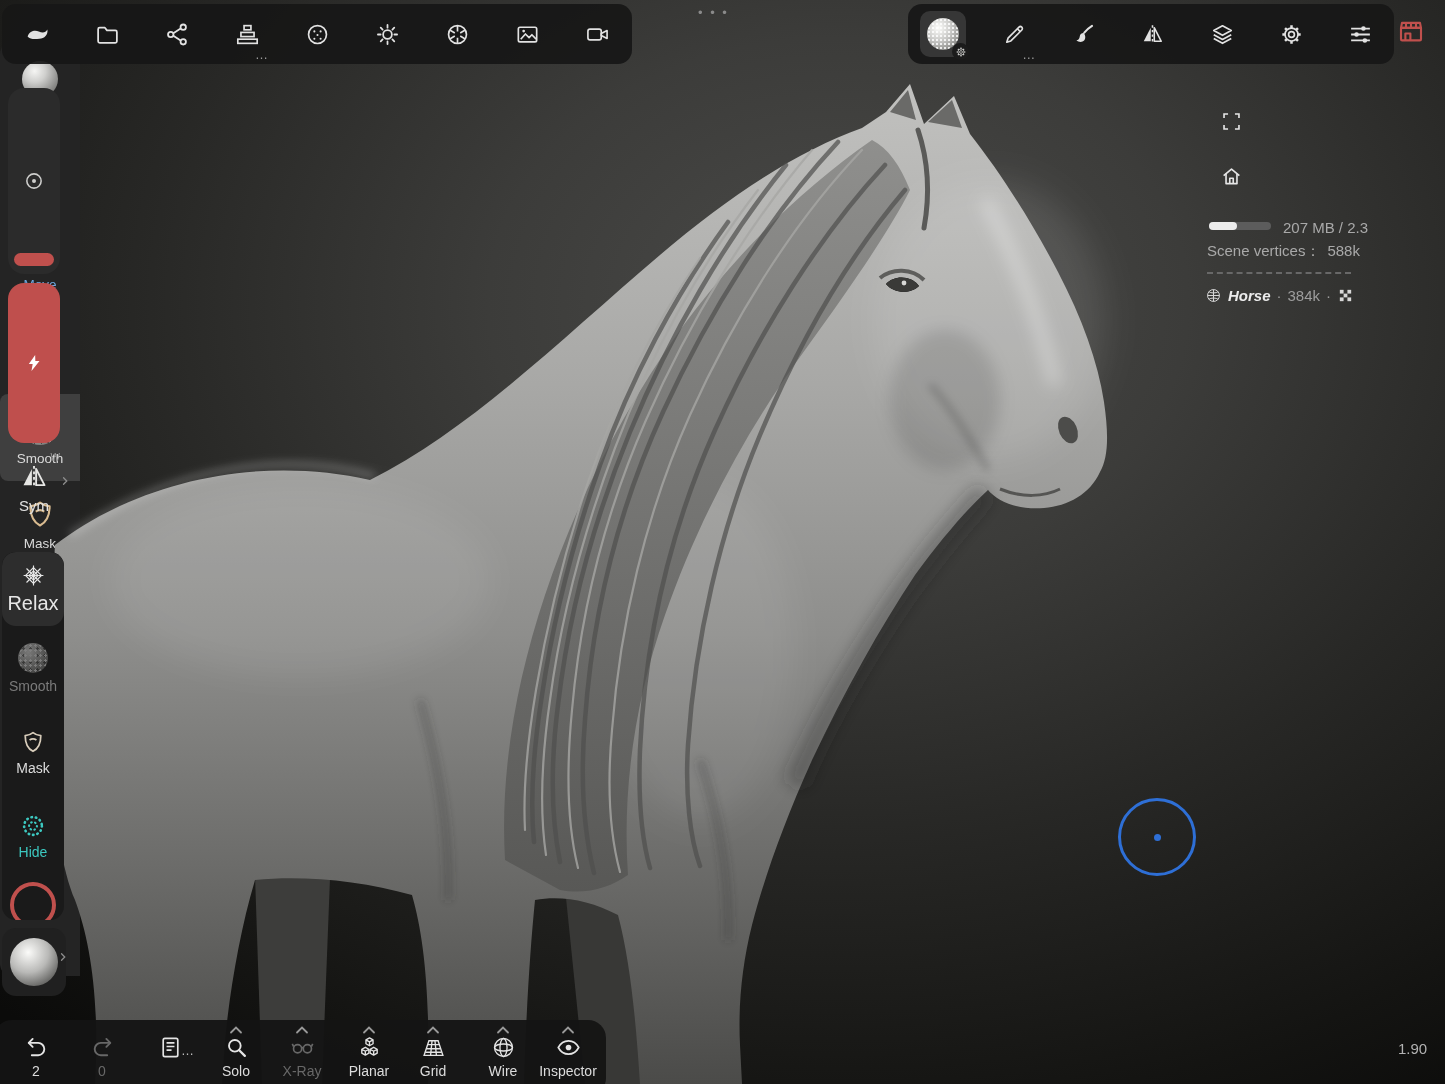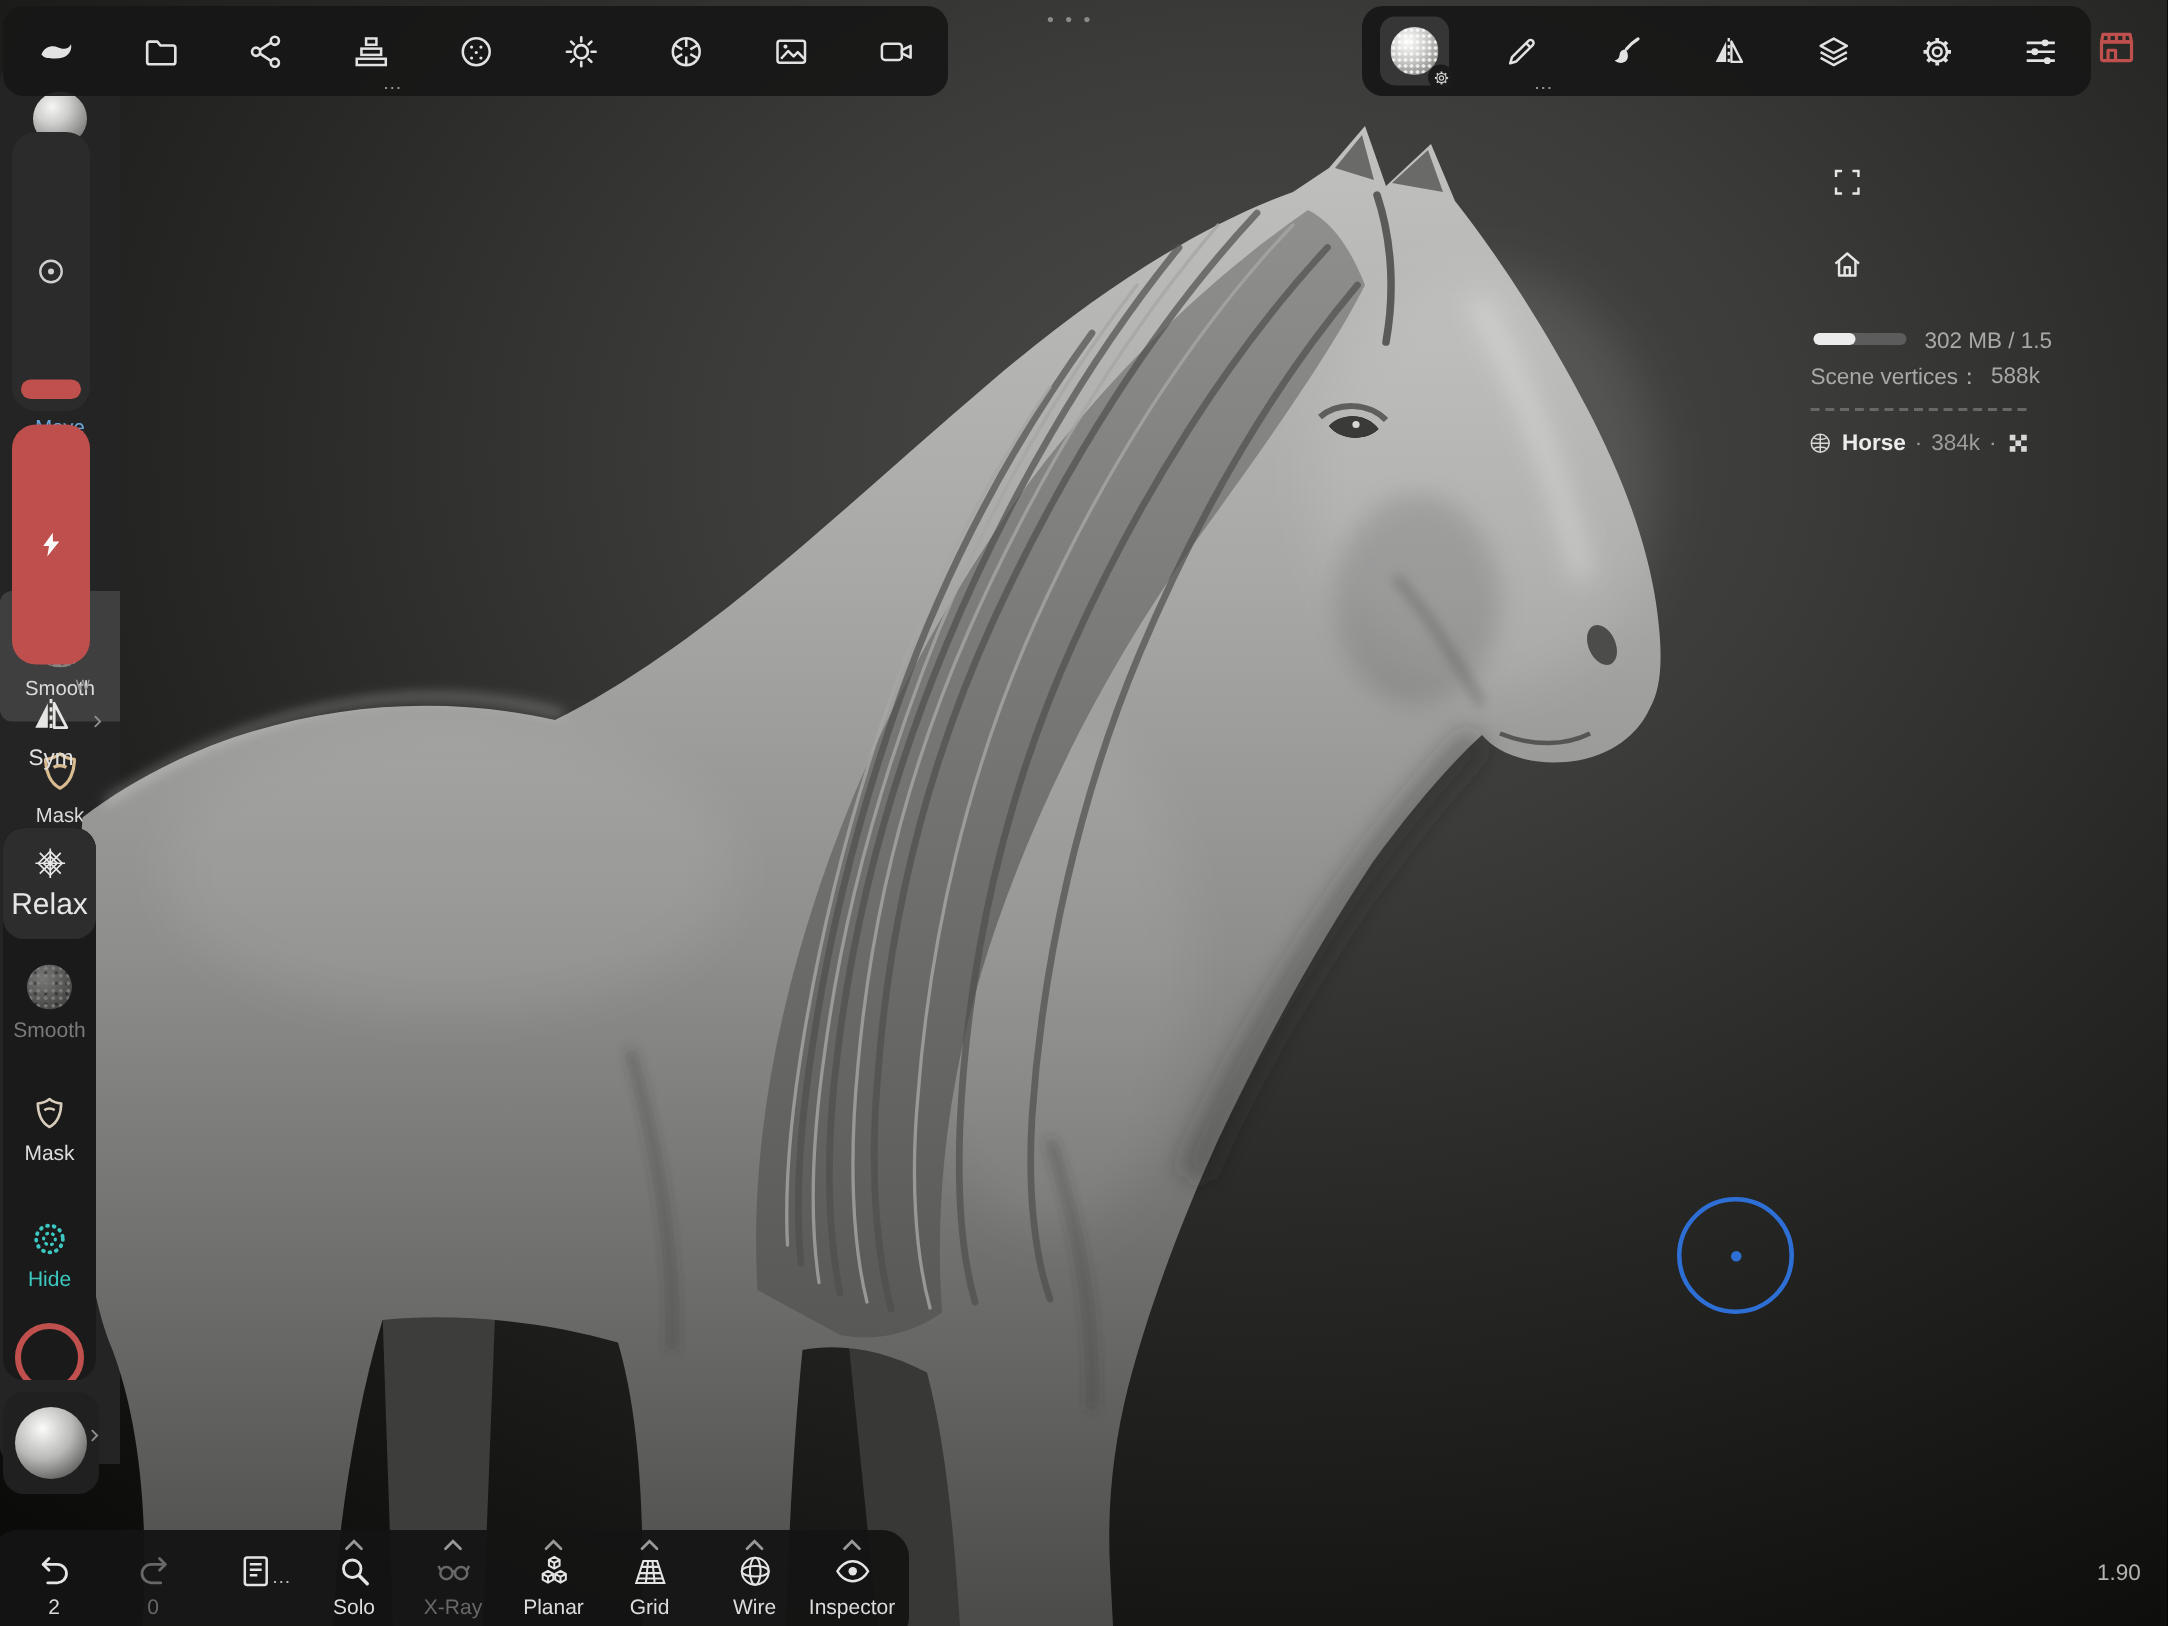--- a/index.html
+++ b/index.html
@@ -37,21 +37,21 @@
   .gz-blue{position:absolute;left:44px;top:17px;width:54px;height:56px;border-radius:50%;
     background:radial-gradient(circle at 38% 35%, #8893ec, #4d5ccc 85%);}
   .gz-left{position:absolute;left:9px;top:33px;font-size:12.5px;color:#fff;}
   .gz-front{position:absolute;left:54px;top:31px;font-size:11.5px;color:#eef0ff;white-space:nowrap;}
   .membar{left:1209px;top:222px;width:62px;height:8px;background:#5c5c5c;border-radius:4px;}
   .memfill{width:45%;height:100%;background:#ececec;border-radius:4px;}
   .memtext{left:1283px;top:219px;width:86px;overflow:hidden;white-space:nowrap;font-size:15px;color:#a9a9a9;}
   .verts{left:1207px;top:242px;font-size:15px;color:#a9a9a9;display:flex;gap:7px;white-space:nowrap;}
   .dashsep{left:1207px;top:272px;width:144px;height:0;border-top:2px dashed #686868;}
   .objrow{left:1205px;top:287px;display:flex;align-items:center;gap:6px;font-size:15px;color:#9d9d9d;}
-  .objrow .oname{color:#ececec;font-weight:bold;}
+  .objrow .oname{color:#ececec;font-weight:bold;font-style:italic;}
   .objrow svg{width:17px;height:17px;color:#d8d8d8;}
   .zoom{left:1398px;top:1040px;font-size:15px;color:#b2b2b2;}
   .cursor3d{left:1118px;top:798px;width:72px;height:72px;border:3px solid #2e6fd6;border-radius:50%;}
   .cursor3d .dot{position:absolute;left:50%;top:50%;width:7px;height:7px;margin:-3.5px 0 0 -3.5px;border-radius:50%;background:#2e6fd6;}
   
   .panelA{left:8px;top:88px;width:52px;height:186px;background:#2b2b2b;border-radius:16px;}
   .panelA .ticon{position:absolute;left:50%;top:82px;transform:translateX(-50%);color:#cfcfcd;}
   .panelA .ticon svg{width:22px;height:22px;}
   .redpill{position:absolute;left:6px;bottom:8px;width:40px;height:13px;border-radius:7px;background:#c0504d;}
   .panelB{left:8px;top:283px;width:52px;height:160px;background:#bf4f4d;border-radius:16px;
@@ -502,21 +502,21 @@
   <div class="abs ovicon" style="left:1218px;top:163px">
       <svg>
         <use href="#i-home"></use>
       </svg>
     </div>
 
 
   <div class="abs membar">
       <div class="memfill"></div>
     </div>
-  <div class="abs memtext">302 MB / 1.5</div>
+  <div class="abs memtext">207 MB / 2.3</div>
   <div class="abs verts">
     <span>Scene vertices：</span>
     <span>588k</span>
   </div>
   <div class="abs dashsep"></div>
   <div class="abs objrow">
     <svg>
         <use href="#i-meshball"></use>
       </svg>
     <span class="oname">Horse</span>

